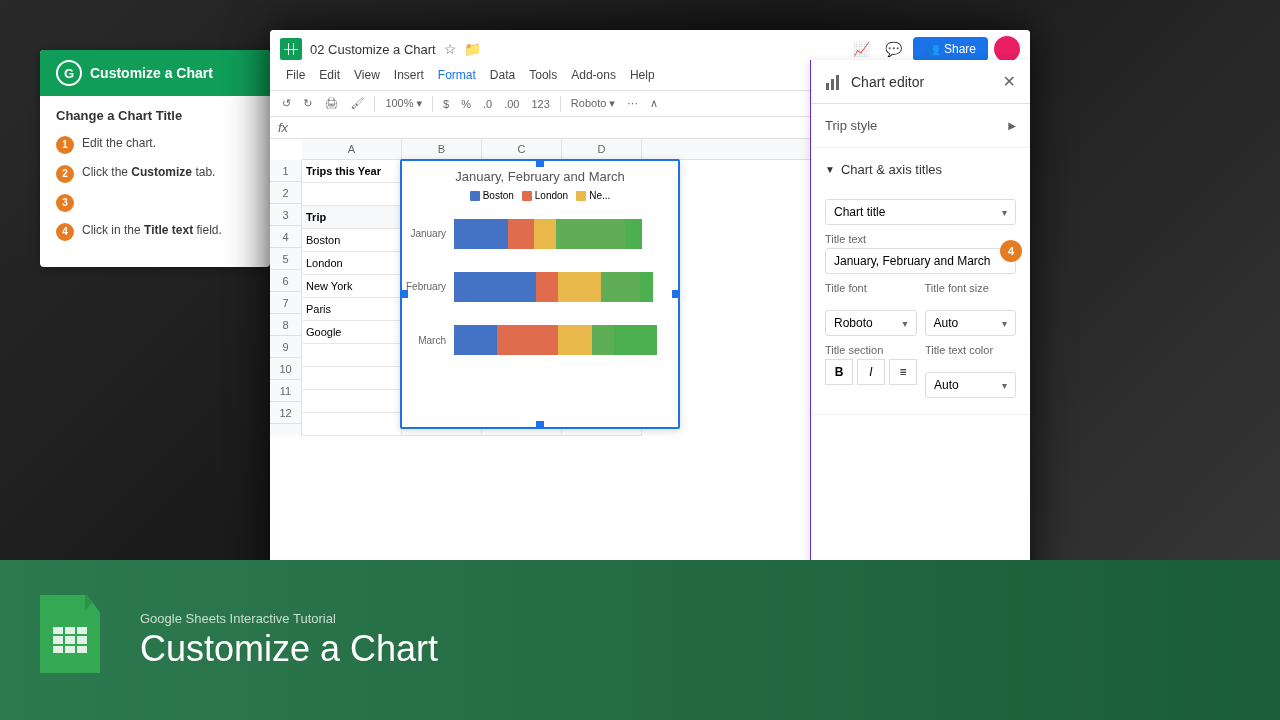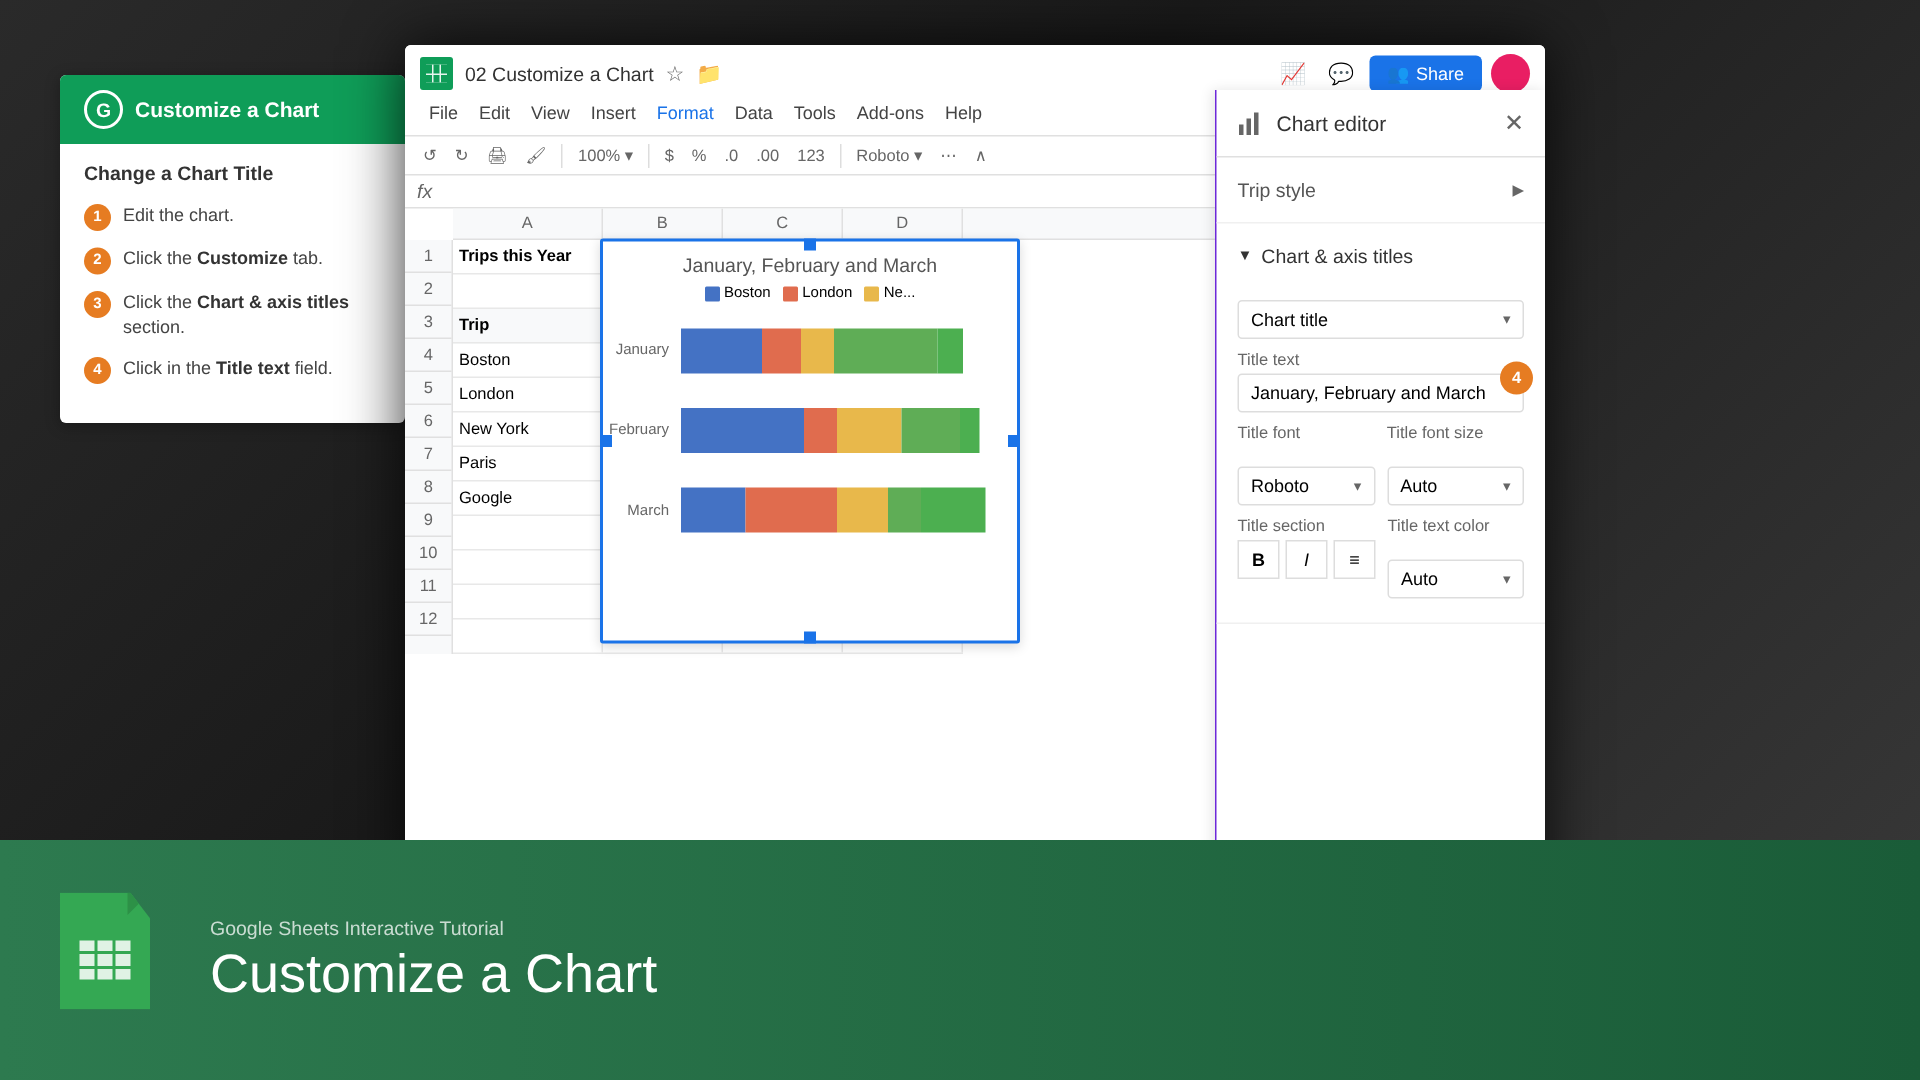--- a/index.html
+++ b/index.html
@@ -300,21 +300,20 @@
   <div class="step-item">
     <div class="step-num">1</div>
     <span class="step-text"><span>Edit the chart.</span></span>
   </div>
   <div class="step-item">
     <div class="step-num">2</div>
     <span class="step-text">Click the <strong>Customize</strong> tab.</span>
   </div>
   <div class="step-item">
     <div class="step-num">3</div>
-    <span class="step-text">Click the <strong>Chart &amp; axis titles</strong> section.</span>
   </div>
   <div class="step-item">
     <div class="step-num">4</div>
     <span class="step-text">Click in the <strong>Title text</strong> field.</span>
   </div>
 </div>
 
 <div class="laptop-screen">
 
   <div class="sheets-header">

